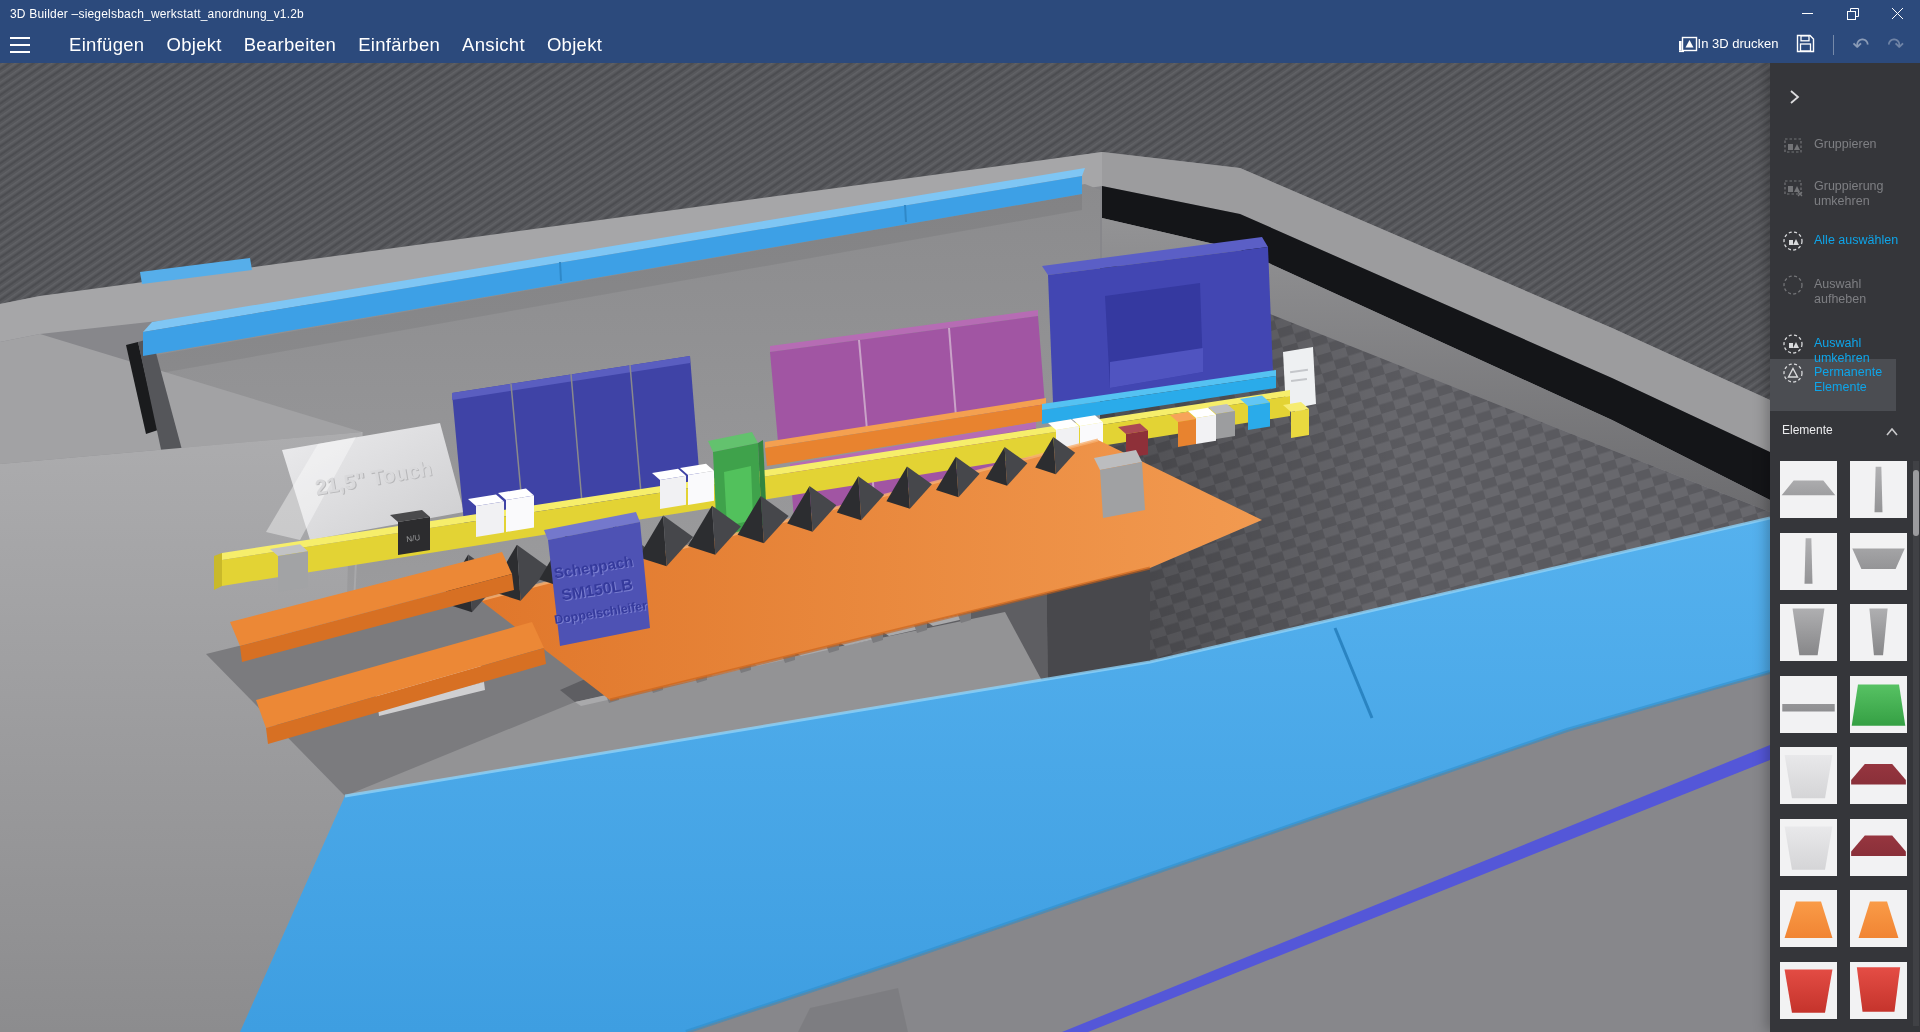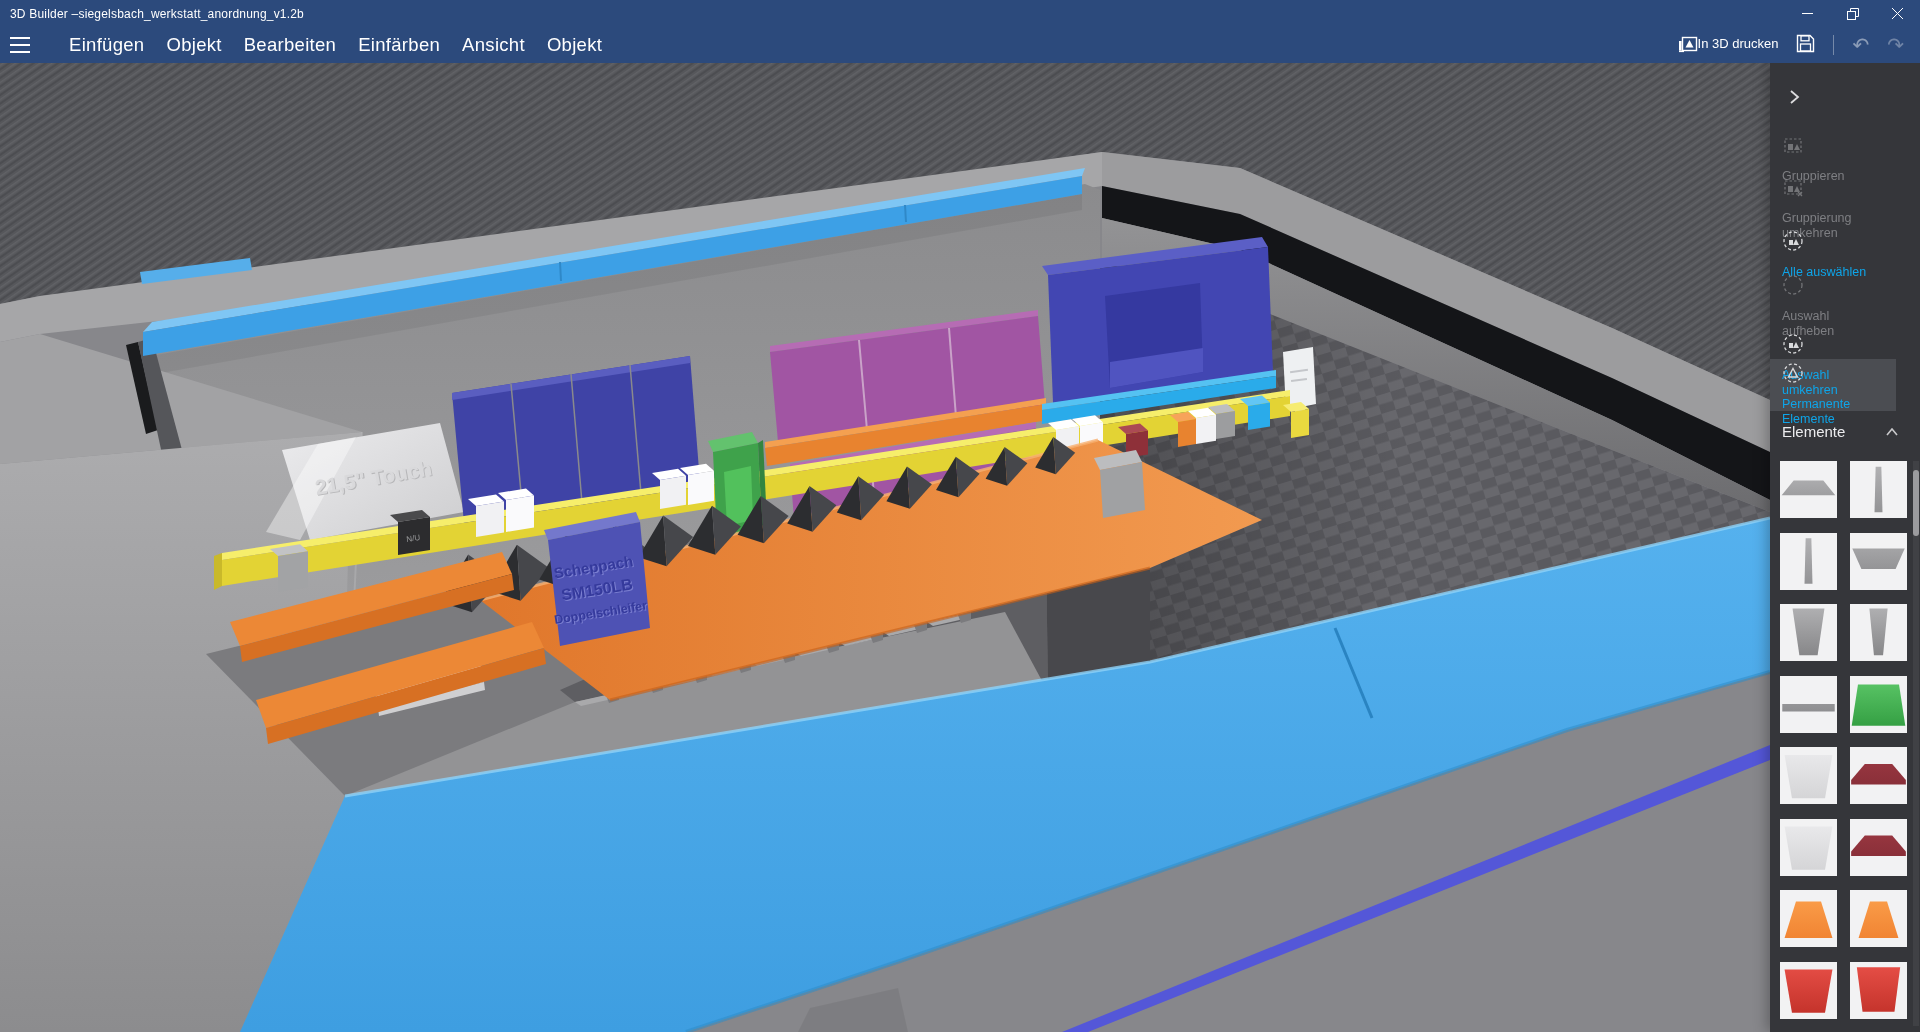--- a/index.html
+++ b/index.html
@@ -18,27 +18,27 @@
   .menu-right { position:absolute; right:16px; top:0; height:36px; display:flex; align-items:center; gap:18px; }
   .print-btn { display:flex; align-items:flex-start; color:#fff; font-size:13px; cursor:pointer; }
   .vdiv { width:1px; height:20px; background:rgba(255,255,255,.35); }
   .icon-dim { opacity:.45; }
   .undo-redo { font-family:"DejaVu Sans",sans-serif; font-size:20px; color:#fff; line-height:20px; cursor:pointer; }
   
   .canvas-wrap { position:absolute; left:0; top:63px; width:1770px; height:969px; overflow:hidden; background:#86868a; }
   
   .sidebar { position:absolute; right:0; top:63px; width:150px; height:969px; background:#35363a; z-index:20; box-shadow:-4px 0 12px rgba(0,0,0,.25); }
   .sb-expand { position:absolute; left:16px; top:26px; width:22px; height:22px; cursor:pointer; }
-  .tool-row { position:absolute; left:0; width:150px; display:flex; align-items:flex-start; gap:10px; padding-left:12px; cursor:pointer;flex-direction:column; }
+  .tool-row { position:absolute; left:0; width:150px; display:flex; align-items:flex-start; gap:10px; padding-left:12px; cursor:pointer; }
   .tool-row .tool-label { font-size:12.5px; line-height:15px; padding-top:3px; width:92px; }
   .tool-enabled .tool-label { color:#0ea5e9; }
   .tool-disabled .tool-label { color:#7e7f83; }
   .tool-selected-bg { position:absolute; left:0; top:296px; width:126px; height:52px; background:#4b4d52; }
   .elements-header { position:absolute; left:0; top:357px; width:150px; height:26px; cursor:pointer; }
-  .elements-header span { position:absolute; left:12px; top:3px; color:#ececee; font-size:15px; }
+  .elements-header span { position:absolute; left:12px; top:3px; color:#ececee; font-size:12px; }
   .elements-header svg { position:absolute; right:22px; top:8px; }
   .elements-grid { position:absolute; left:10px; top:398px; display:grid; grid-template-columns:57px 57px; grid-auto-rows:57px; column-gap:13px; row-gap:14.5px; }
   .tile { background:#f2f2f3; position:relative; cursor:pointer; }
   .tile .shape { position:absolute; inset:0; }
   .sb-track { position:absolute; right:1px; top:398px; bottom:6px; width:6px; background:rgba(255,255,255,.06); }
   .sb-thumb { position:absolute; right:1px; top:407px; width:6px; height:66px; background:#9b9b9e; border-radius:3px; cursor:pointer; }
   svg text { user-select:none; }
 </style>
 </head>
 <body>

